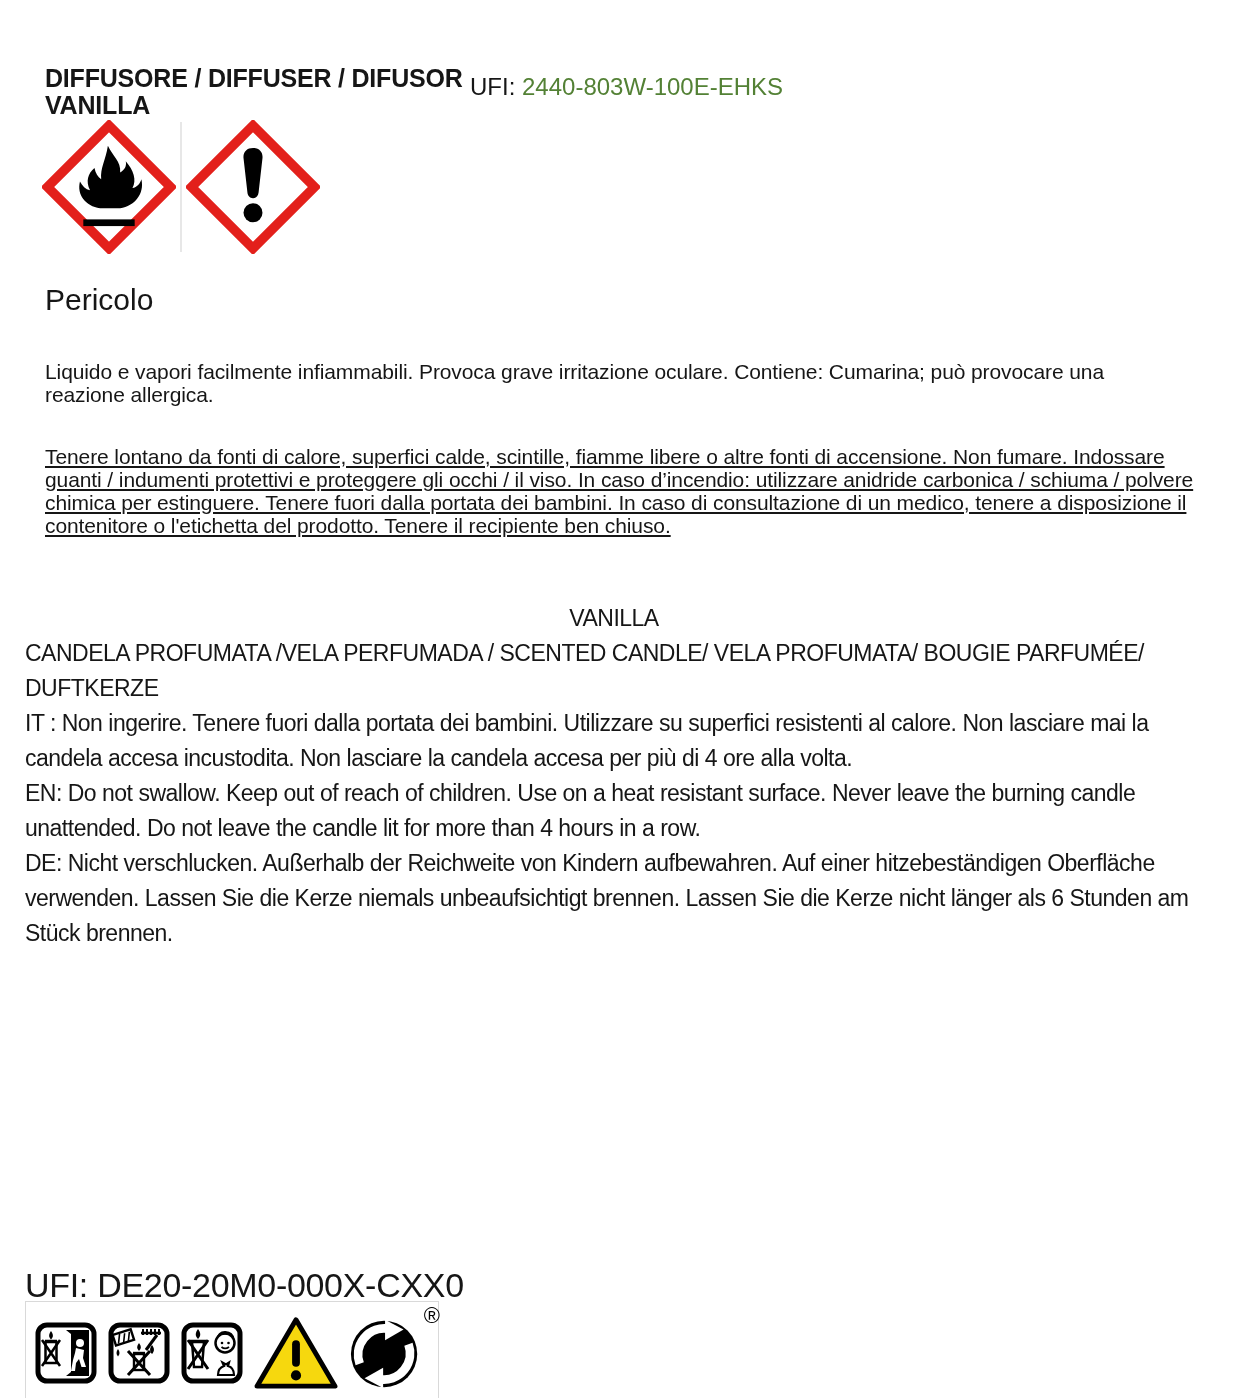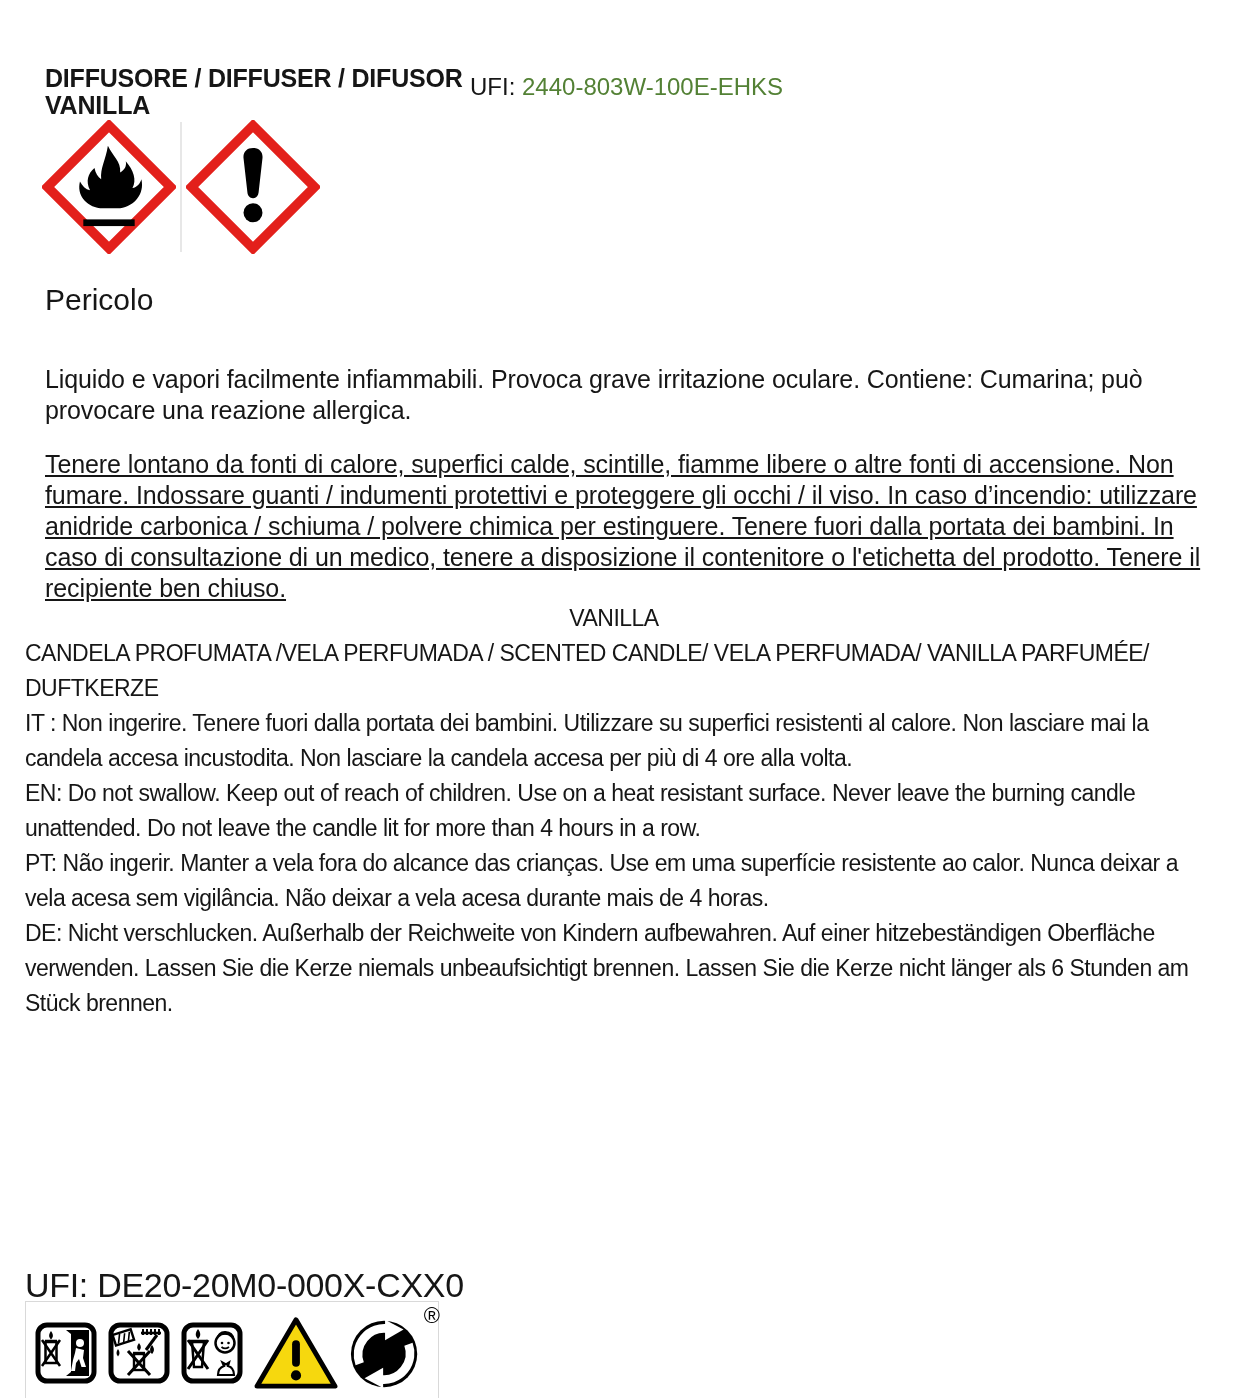--- a/index.html
+++ b/index.html
@@ -22,21 +22,21 @@
   .header .product{font-size:25px;font-weight:bold;line-height:27px;letter-spacing:-0.2px;}
   .ufi-top{position:absolute;left:470px;top:73px;font-size:24px;}
   .ufi-top .code{color:var(--ufi-green);text-align:right;}
   
   .pictos{position:absolute;left:42px;top:120px;display:flex;align-items:center;}
   .pictos svg{display:block;}
   .picto-divider{width:2px;height:130px;background:#e7e7e7;margin:0 4px;}
   .ghs-border{fill:#fff;stroke:var(--ghs-red);stroke-width:8.5;}
   
   .signal{position:absolute;left:45px;top:283px;font-size:30px;}
-  .para{position:absolute;left:45px;font-size:25px;line-height:31px;letter-spacing:-0.1px;}
+  .para{position:absolute;left:45px;font-size:21px;line-height:23px;letter-spacing:-0.1px;}
   .para.statements{top:339px;width:1100px;}
   .para.precautions{top:424px;width:1168px;text-decoration:underline;}
   
   .candle{position:absolute;left:25px;top:601px;width:1178px;
           font-size:23px;line-height:35px;letter-spacing:-0.5px;}
   .candle .ctitle{text-align:center;}
   .candle p{margin:0;}
   
   .footer-ufi{position:absolute;left:25px;top:1266px;font-size:34px;letter-spacing:-0.3px;}
   .icon-box{
@@ -79,24 +79,23 @@
       <circle cx="60" cy="83" r="8.5" fill="#000"></circle>
     </svg>
   </div>
 
   <div class="signal">Pericolo</div>
   <p class="para statements">Liquido e vapori facilmente infiammabili. Provoca grave irritazione oculare. Contiene: Cumarina; può provocare una reazione allergica.</p>
   <p class="para precautions">Tenere lontano da fonti di calore, superfici calde, scintille, fiamme libere o altre fonti di accensione. Non fumare. Indossare guanti / indumenti protettivi e proteggere gli occhi / il viso. In caso d’incendio: utilizzare anidride carbonica / schiuma / polvere chimica per estinguere. Tenere fuori dalla portata dei bambini. In caso di consultazione di un medico, tenere a disposizione il contenitore o l'etichetta del prodotto. Tenere il recipiente ben chiuso.</p>
 
   <div class="candle">
     <p class="ctitle">VANILLA</p>
-    <p>CANDELA PROFUMATA /VELA PERFUMADA / SCENTED CANDLE/ VELA PERFUMADA/ VANILLA PARFUMÉE/ DUFTKERZE</p>
+    <p>CANDELA PROFUMATA /VELA PERFUMADA / SCENTED CANDLE/ VELA PROFUMATA/ BOUGIE PARFUMÉE/ DUFTKERZE</p>
     <p>IT : Non ingerire. Tenere fuori dalla portata dei bambini. Utilizzare su superfici resistenti al calore. Non lasciare mai la candela accesa incustodita. Non lasciare la candela accesa per più di 4 ore alla volta.</p>
     <p>EN: Do not swallow. Keep out of reach of children. Use on a heat resistant surface. Never leave the burning candle unattended. Do not leave the candle lit for more than 4 hours in a row.</p>
-    <p>PT: Não ingerir. Manter a vela fora do alcance das crianças. Use em uma superfície resistente ao calor. Nunca deixar a vela acesa sem vigilância. Não deixar a vela acesa durante mais de 4 horas.</p>
     <p>DE: Nicht verschlucken. Außerhalb der Reichweite von Kindern aufbewahren. Auf einer hitzebeständigen Oberfläche verwenden. Lassen Sie die Kerze niemals unbeaufsichtigt brennen. Lassen Sie die Kerze nicht länger als 6 Stunden am Stück brennen.</p>
   </div>
 
   <div class="footer-ufi">UFI: DE20-20M0-000X-CXX0</div>
 
   <div class="icon-box">
 
     <svg width="64" height="64" viewBox="0 0 64 64" aria-hidden="true">
       <rect x="4" y="4" width="56" height="56" rx="9" fill="#fff" stroke="#000" stroke-width="5"></rect>
       <path fill="#000" d="M17 10c2.5 3.5 2.5 6 0 8.5-2.5-2.5-2.5-5 0-8.5z"></path>

